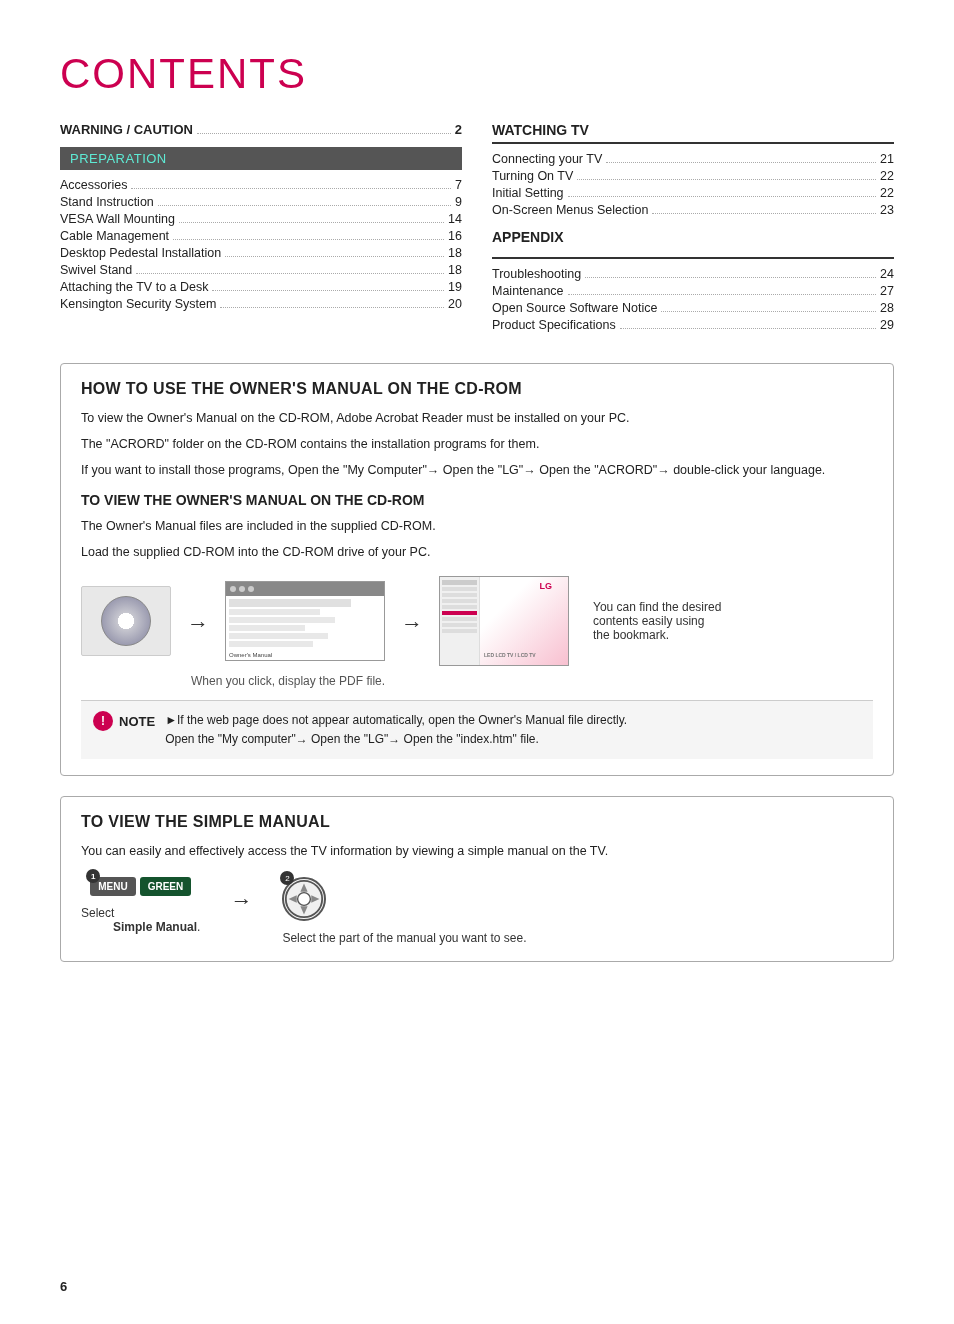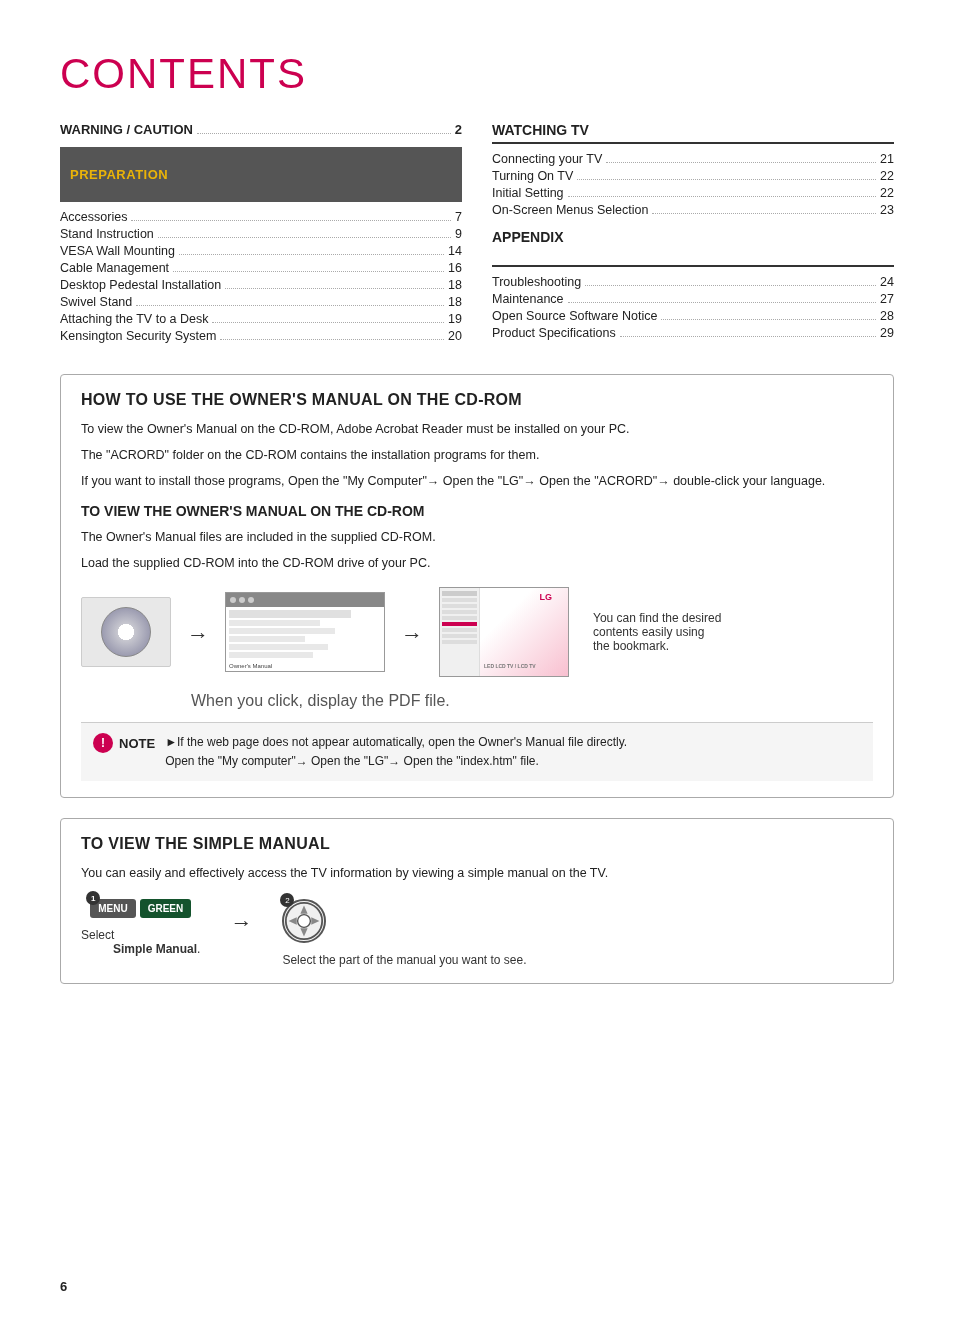--- a/index.html
+++ b/index.html
@@ -50,24 +50,24 @@
       border-bottom: 1px dotted #aaa;
       margin: 0 4px 3px 4px;
     }
     .toc-top-item .num {
       font-weight: 700;
     }
 
     
     .section-header {
       background: #555;
-      color: #eab308;
-      font-weight: 700;
+      color: #5eead4;
+      font-weight: 400;
       font-size: 13px;
-      padding: 20px 10px;
+      padding: 4px 10px;
       margin: 10px 0 8px 0;
       letter-spacing: 0.5px;
     }
 
     
     .toc-item {
       display: flex;
       justify-content: space-between;
       align-items: baseline;
       margin-bottom: 3px;
@@ -86,21 +86,21 @@
       font-weight: 700;
       font-size: 14px;
       border-bottom: 2px solid #333;
       padding-bottom: 4px;
       margin-bottom: 8px;
     }
     .appendix-header {
       font-weight: 700;
       font-size: 14px;
       border-bottom: 2px solid #333;
-      padding-bottom: 20px;
+      padding-bottom: 12px;
       margin: 12px 0 8px 0;
     }
 
     
     .box-section {
       border: 1px solid #aaa;
       border-radius: 4px;
       padding: 16px 20px;
       margin-bottom: 20px;
     }
@@ -367,24 +367,24 @@
     
     .page-number {
       position: absolute;
       bottom: 30px;
       left: 60px;
       font-size: 13px;
       font-weight: 700;
     }
 
     .when-click-text {
-      font-size: 16px;
+      font-size: 12px;
       color: #555;
       text-align: center;
-      margin-top: 15px;
+      margin-top: 8px;
     }
 
     body { position: relative; }
   </style>
 </head>
 <body>
 
 <h1 class="contents-title">CONTENTS</h1>
 
 <div class="toc-layout">

